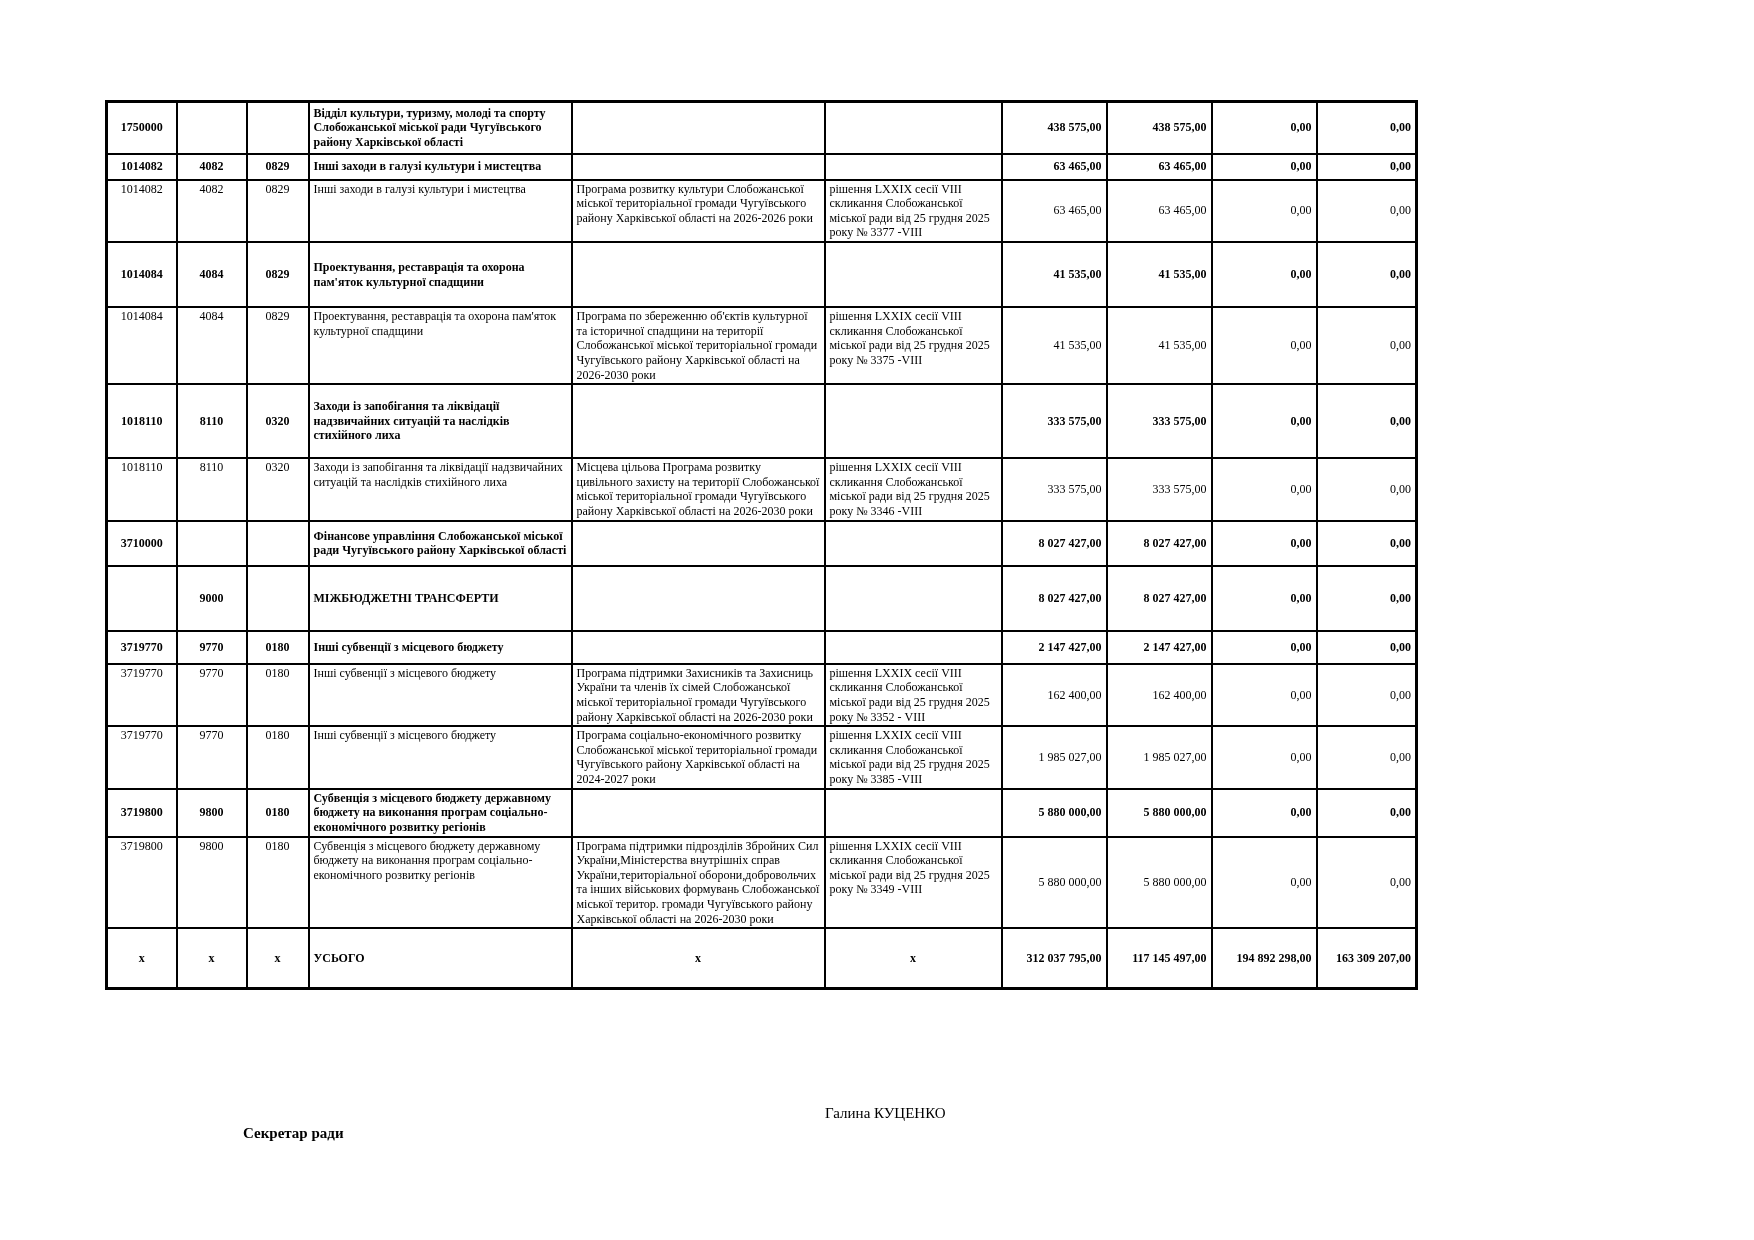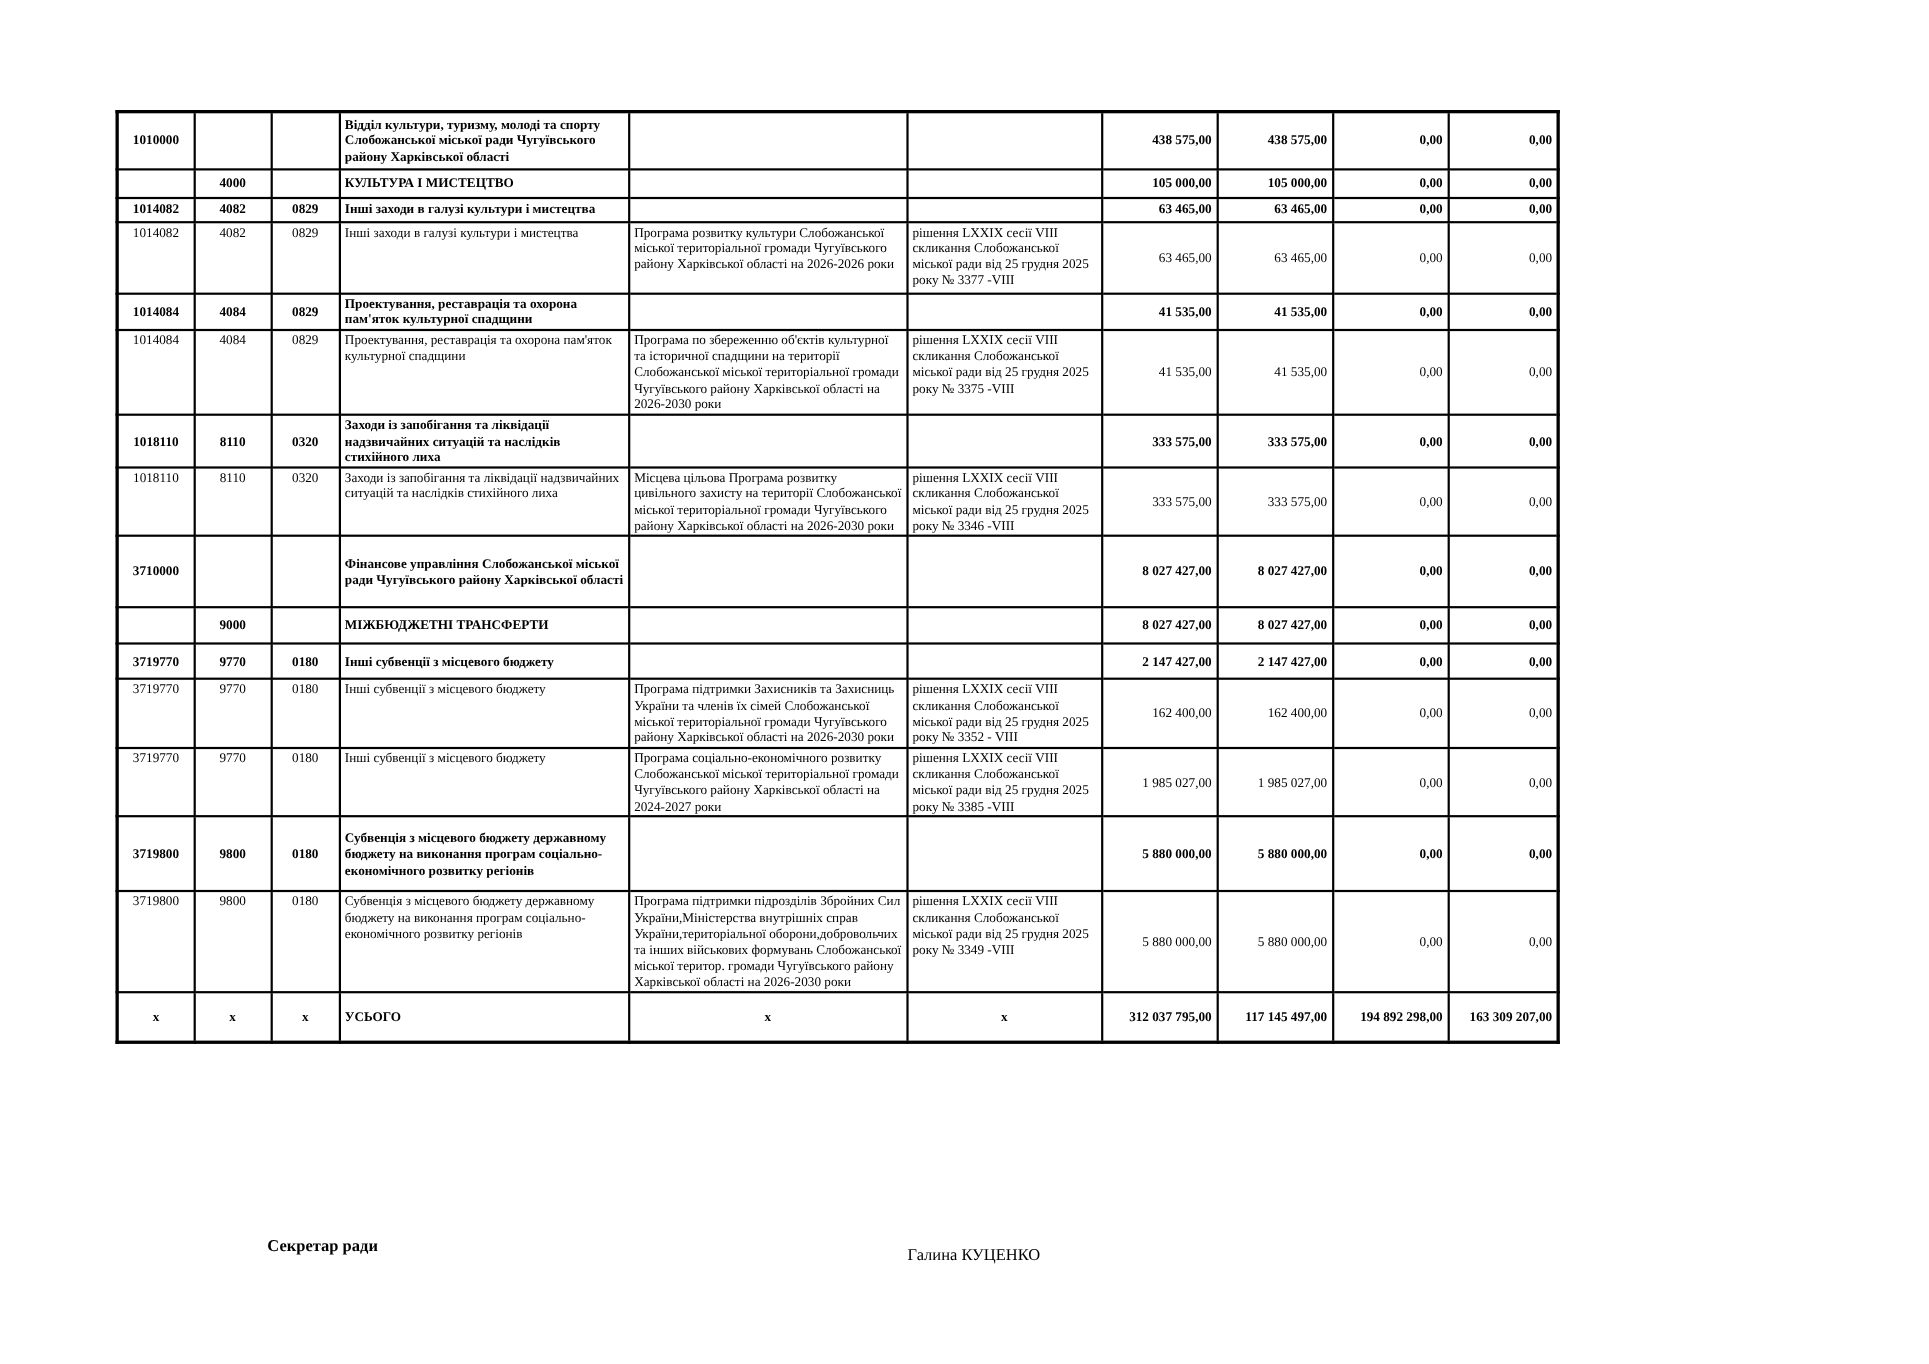--- a/index.html
+++ b/index.html
@@ -59,21 +59,21 @@
   .signature{
     position:absolute;left:0;top:1110px;width:100%;
     font-size:15px;
   }
   .sig-title{
     position:absolute;left:243px;top:0;
     font-weight:bold;white-space:nowrap;margin-top:15px;
   }
   .sig-name{
     position:absolute;left:825px;top:-5px;
-    font-weight:normal;white-space:nowrap;margin-top:28px;
+    font-weight:normal;white-space:nowrap;
   }
 </style>
 </head>
 <body>
 
 <div class="page">
   <table class="budget-table">
     <colgroup id="table-cols">
         <col style="width: 70px;">
         <col style="width: 70px;">
@@ -81,40 +81,28 @@
         <col style="width: 263px;">
         <col style="width: 253px;">
         <col style="width: 177px;">
         <col style="width: 105px;">
         <col style="width: 105px;">
         <col style="width: 105px;">
         <col style="width: 100px;">
       </colgroup>
     <tbody id="table-body">
         <tr class="row-summary">
-          <td class="c-code">1010000</td>
+          <td class="c-code">1750000</td>
           <td class="c-code"></td>
           <td class="c-code"></td>
           <td class="c-name">Відділ культури, туризму, молоді та спорту Слобожанської міської ради Чугуївського району Харківської області</td>
           <td class="c-text"></td>
           <td class="c-text"></td>
           <td class="c-num">438 575,00</td>
           <td class="c-num">438 575,00</td>
-          <td class="c-num">0,00</td>
-          <td class="c-num">0,00</td>
-        </tr>
-        <tr class="row-summary">
-          <td class="c-code"></td>
-          <td class="c-code">4000</td>
-          <td class="c-code"></td>
-          <td class="c-name">КУЛЬТУРА І МИСТЕЦТВО</td>
-          <td class="c-text"></td>
-          <td class="c-text"></td>
-          <td class="c-num">105 000,00</td>
-          <td class="c-num">105 000,00</td>
           <td class="c-num">0,00</td>
           <td class="c-num">0,00</td>
         </tr>
         <tr class="row-summary">
           <td class="c-code">1014082</td>
           <td class="c-code">4082</td>
           <td class="c-code">0829</td>
           <td class="c-name">Інші заходи в галузі культури і мистецтва</td>
           <td class="c-text"></td>
           <td class="c-text"></td>

